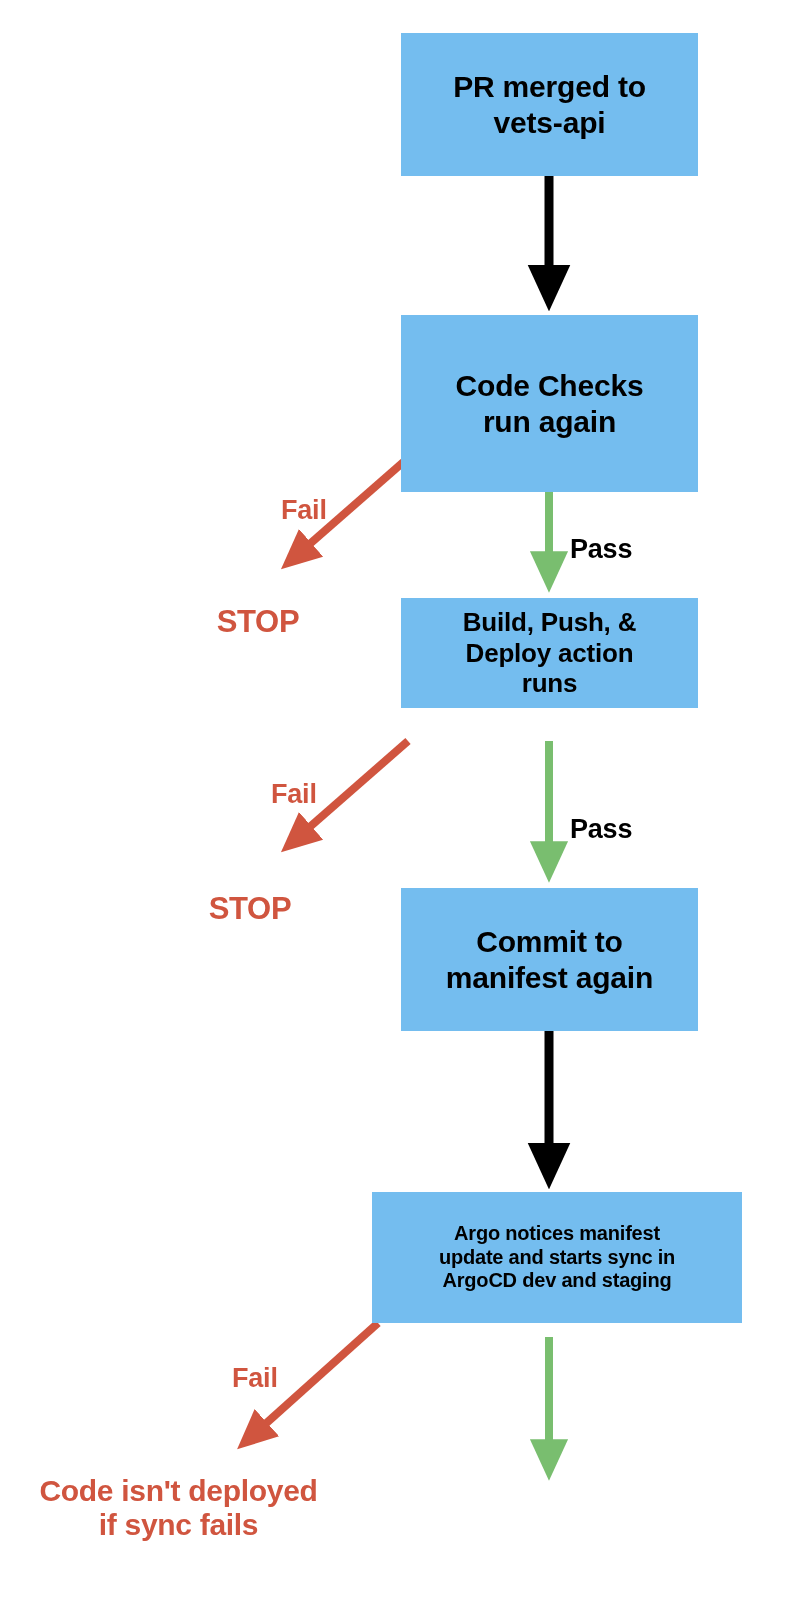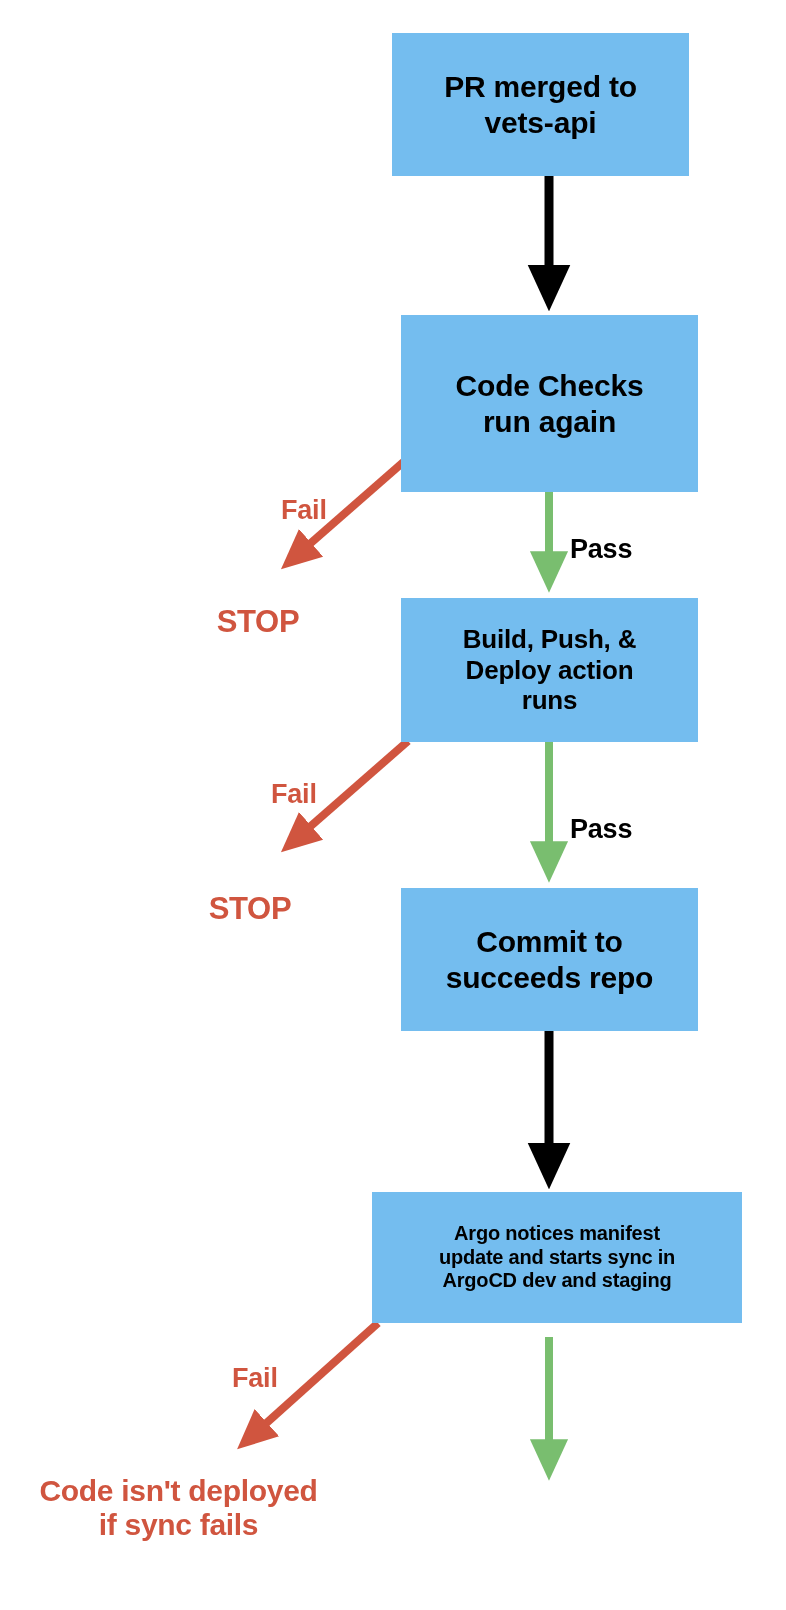--- a/index.html
+++ b/index.html
@@ -97,39 +97,39 @@
 
     <line x1="549" y1="741" x2="549" y2="862" stroke="#79BE6F" stroke-width="8" marker-end="url(#arrow-green)"></line>
 
     <line x1="549" y1="1031" x2="549" y2="1166" stroke="#000000" stroke-width="9" marker-end="url(#arrow-black)"></line>
 
     <line x1="378" y1="1323" x2="252" y2="1436" stroke="#D0553F" stroke-width="8" marker-end="url(#arrow-red)"></line>
 
     <line x1="549" y1="1337" x2="549" y2="1460" stroke="#79BE6F" stroke-width="8" marker-end="url(#arrow-green)"></line>
   </svg>
 
-  <div class="node big" style="left:392px; top:33px; width:297px; height:143px;">
+  <div class="node big" style="left:401px; top:33px; width:297px; height:143px;">
     <span class="node-text">PR merged to
 vets-api</span>
   </div>
 
   <div class="node big" style="left:401px; top:315px; width:297px; height:177px;">
     <span class="node-text">Code Checks
 run again</span>
   </div>
 
-  <div class="node mid" style="left:401px; top:598px; width:297px; height:144px;">
+  <div class="node mid" style="left:401px; top:598px; width:297px; height:110px;">
     <span class="node-text">Build, Push, &amp;
 Deploy action
 runs</span>
   </div>
 
   <div class="node big" style="left:401px; top:888px; width:297px; height:143px;">
     <span class="node-text">Commit to
-succeeds repo</span>
+manifest again</span>
   </div>
 
   <div class="node small" style="left:372px; top:1192px; width:370px; height:131px;">
     <span class="node-text">Argo notices manifest
 update and starts sync in
 ArgoCD dev and staging</span>
   </div>
 
   <div class="edge-label lbl-fail" style="left:281px; top:466px;">
     <span>Fail</span>

